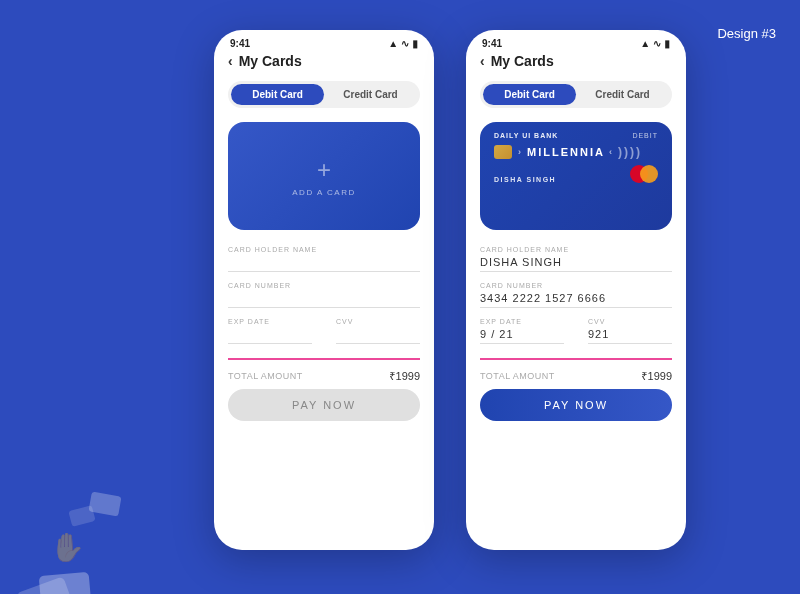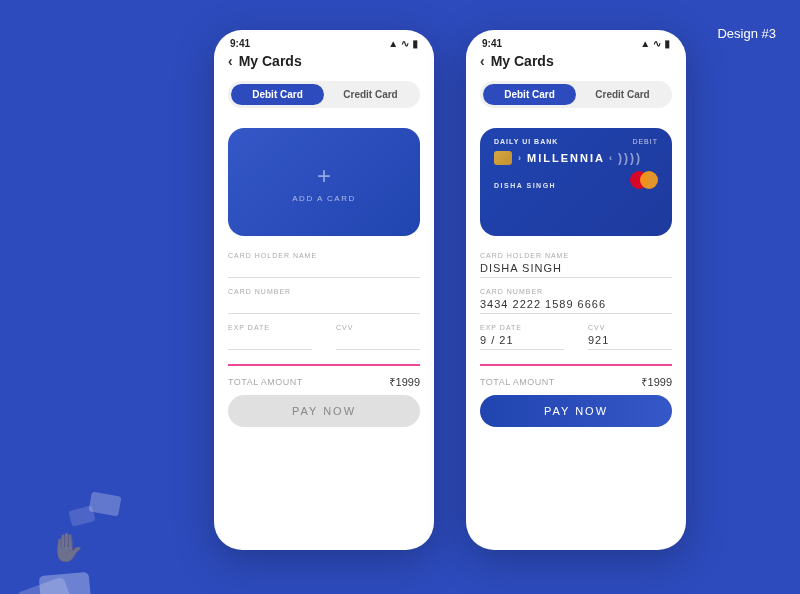--- a/index.html
+++ b/index.html
@@ -69,21 +69,21 @@
     }
     .back-arrow {
       font-size: 14px;
       color: #333;
     }
     .tab-group {
       display: flex;
       background: #f0f0f0;
       border-radius: 20px;
       padding: 3px;
-      margin-bottom: 20px;
+      margin-bottom: 14px;
     }
     .tab-btn {
       flex: 1;
       text-align: center;
       padding: 5px 0;
       border-radius: 16px;
       font-size: 10px;
       font-weight: 600;
       cursor: pointer;
     }
@@ -439,21 +439,21 @@
           </div>
         </div>
       </div>
       
       <div class="field-group">
         <div class="field-label">Card Holder Name</div>
         <div class="field-value">DISHA SINGH</div>
       </div>
       <div class="field-group">
         <div class="field-label">Card Number</div>
-        <div class="field-value">3434  2222  1589  6666</div>
+        <div class="field-value">3434  2222  1527  6666</div>
       </div>
       <div class="field-row">
         <div class="field-group">
           <div class="field-label">Exp Date</div>
           <div class="field-value">9 / 21</div>
         </div>
         <div class="field-group">
           <div class="field-label">CVV</div>
           <div class="field-value">921</div>
         </div>

